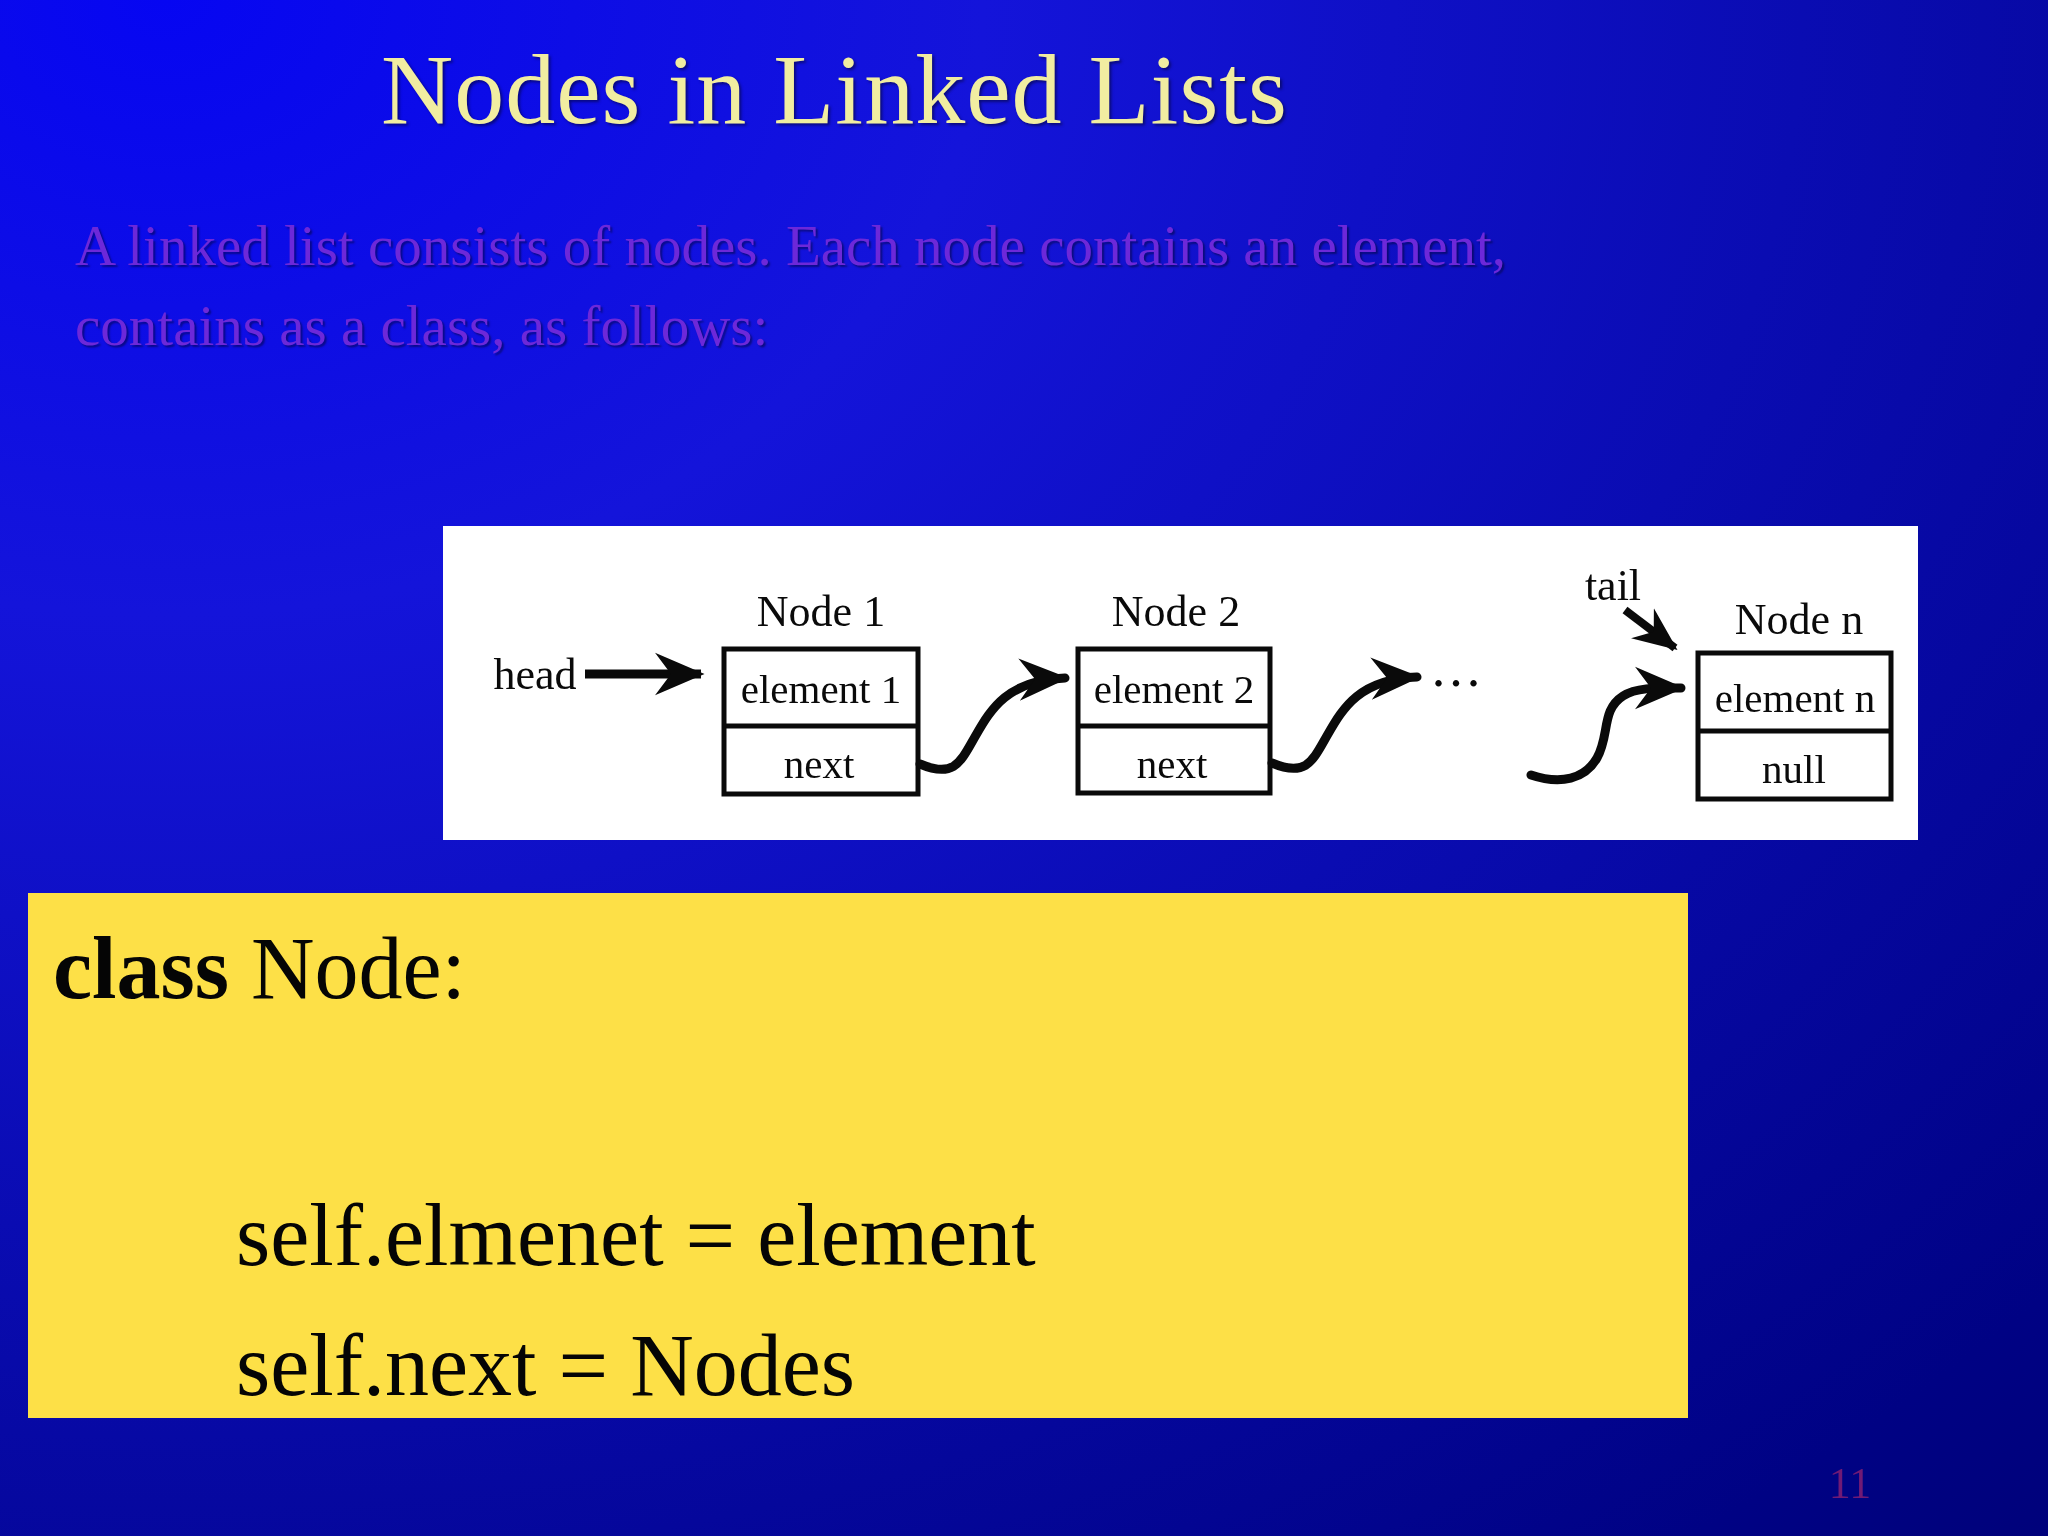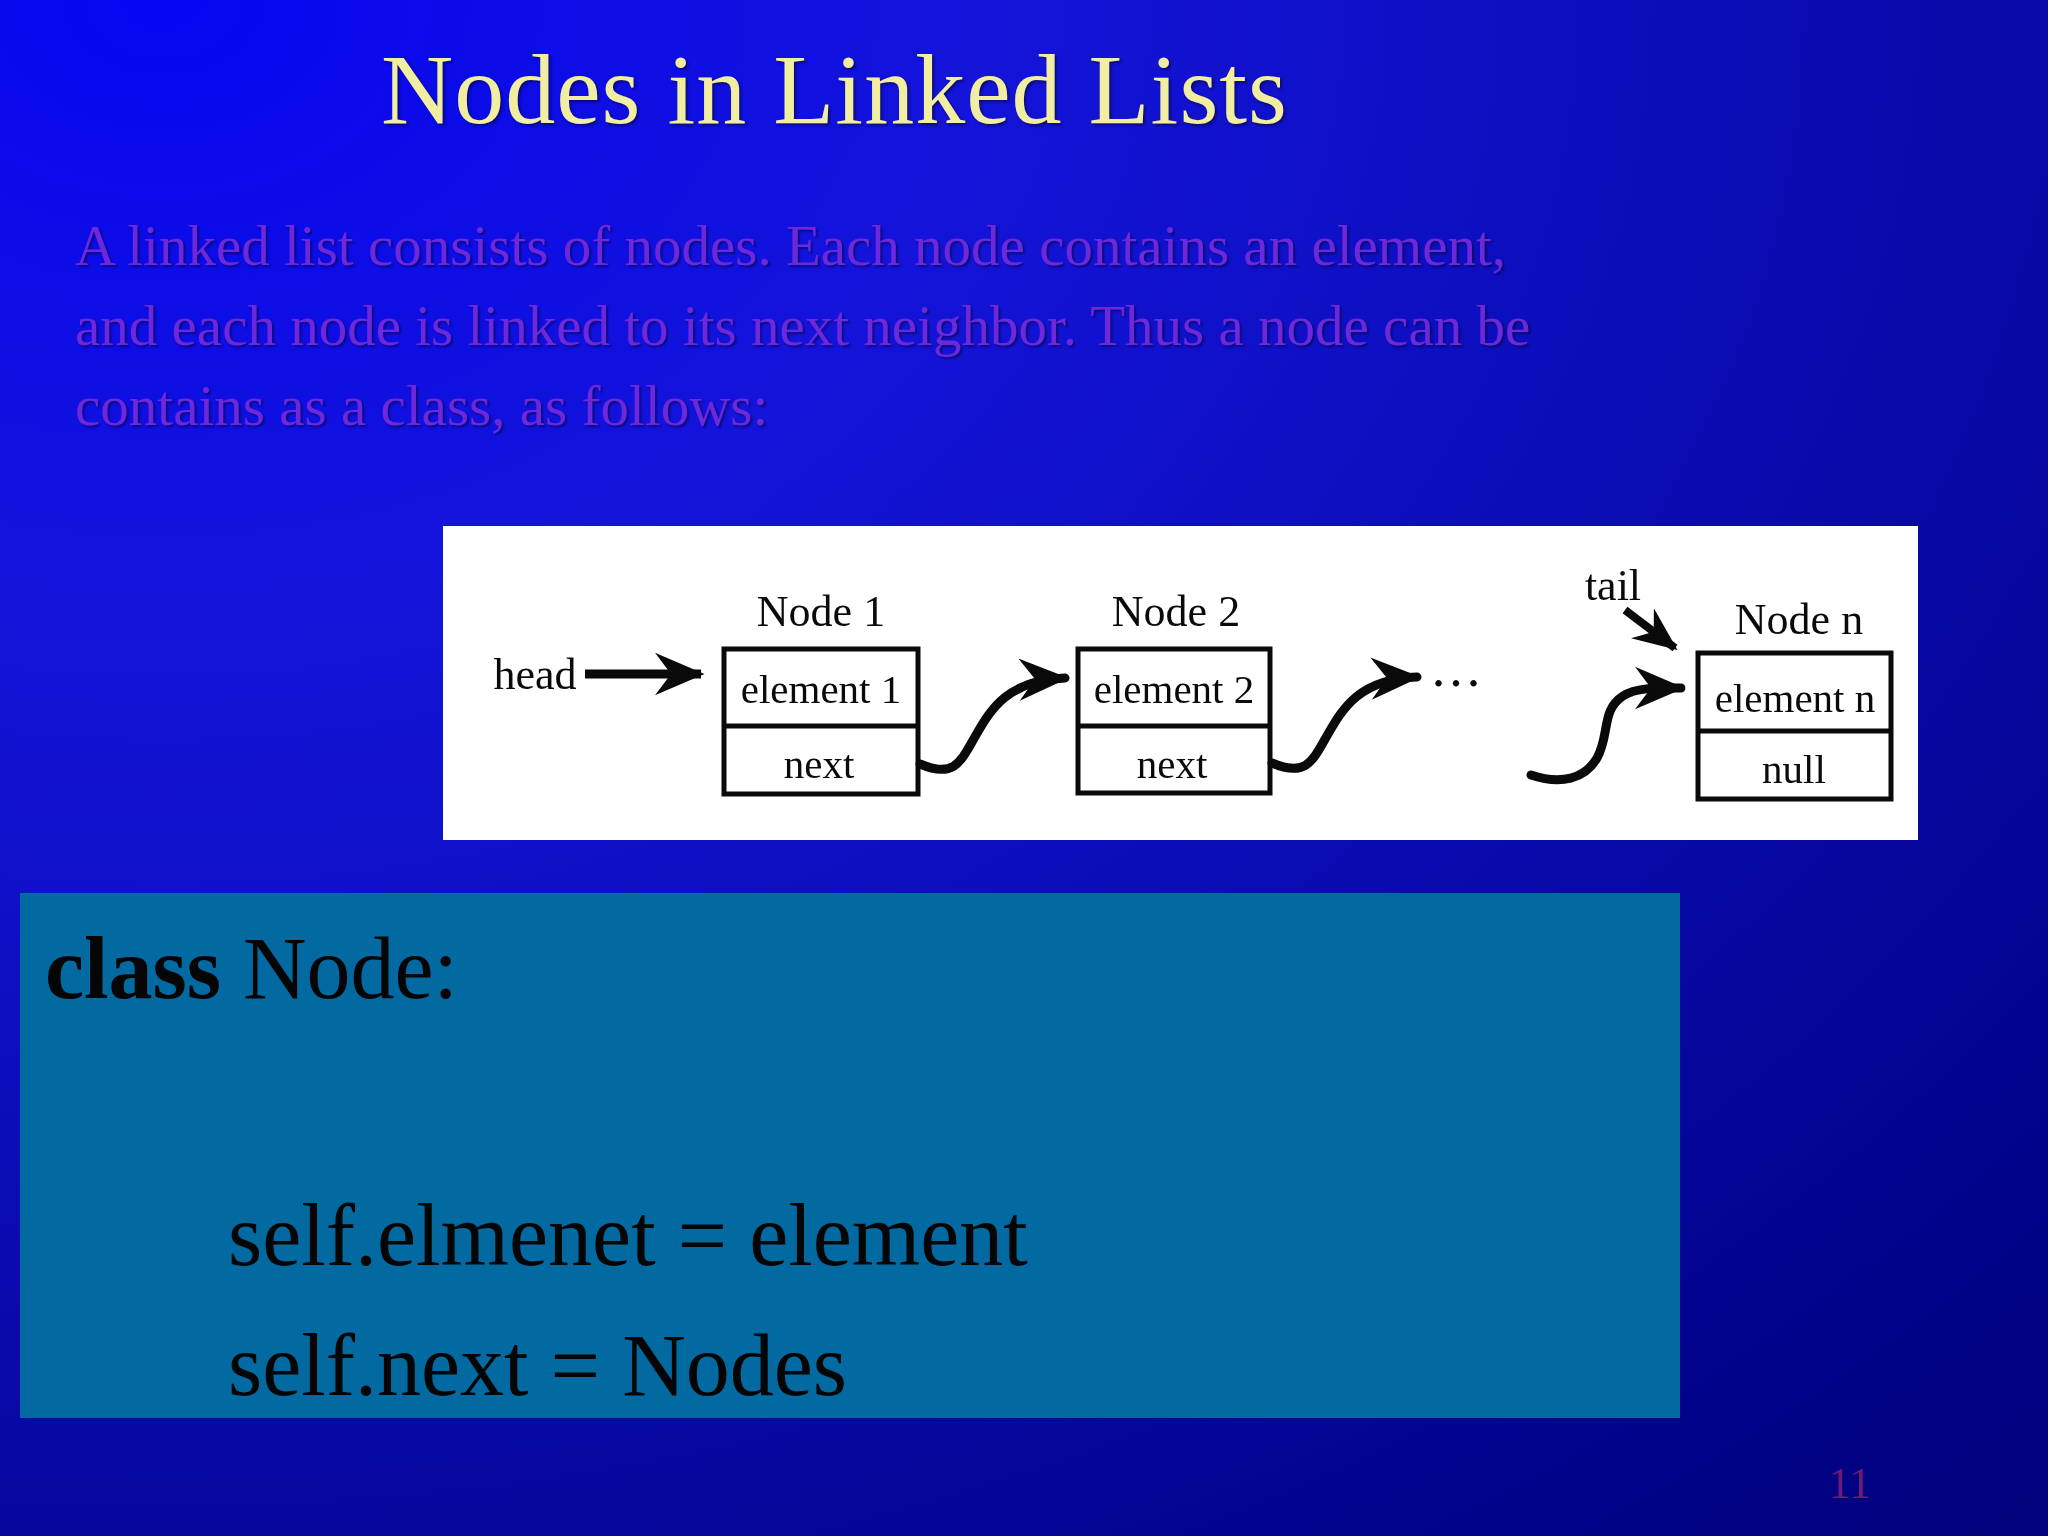--- a/index.html
+++ b/index.html
@@ -29,22 +29,22 @@
   .diagram-panel{
     position:absolute;left:443px;top:526px;width:1475px;height:314px;
     background:#ffffff;
   }
   .diagram-panel svg{display:block;}
   .diagram-text{
     font-family:"Liberation Serif","DejaVu Serif",serif;
     fill:#0a0a0a;
   }
   .code-panel{
-    position:absolute;left:20px;top:893px;width:1660px;height:525px;
-    background:#0369a1;
+    position:absolute;left:28px;top:893px;width:1660px;height:525px;
+    background:#fde047;
     color:#050505;
   }
   .code-line{
     position:absolute;
     font-size:88px;
     line-height:1;
     white-space:nowrap;
   }
   .code-line .kw{font-weight:bold;}
   .code-line-1{left:25px;top:32px;}
@@ -57,21 +57,20 @@
     font-size:44px;color:#701a75;
   }
 </style>
 </head>
 <body>
 
 <div class="slide-title">Nodes in Linked Lists</div>
 
 <div class="body-paragraph">
   <div>A linked list consists of nodes. Each node contains an element,</div>
-  <div>and each node is linked to its next neighbor. Thus a node can be</div>
   <div>contains as a class, as follows:</div>
 </div>
 
 <div class="diagram-panel">
   <svg width="1475" height="314" viewBox="0 0 1475 314">
     <defs>
       <marker id="arrow" viewBox="0 0 14 12" refX="13" refY="6" markerWidth="5.5" markerHeight="4.8" orient="auto-start-reverse">
         <path d="M0,0 L14,6 L0,12 L4.5,6 Z" fill="#0a0a0a"></path>
       </marker>
     </defs>

